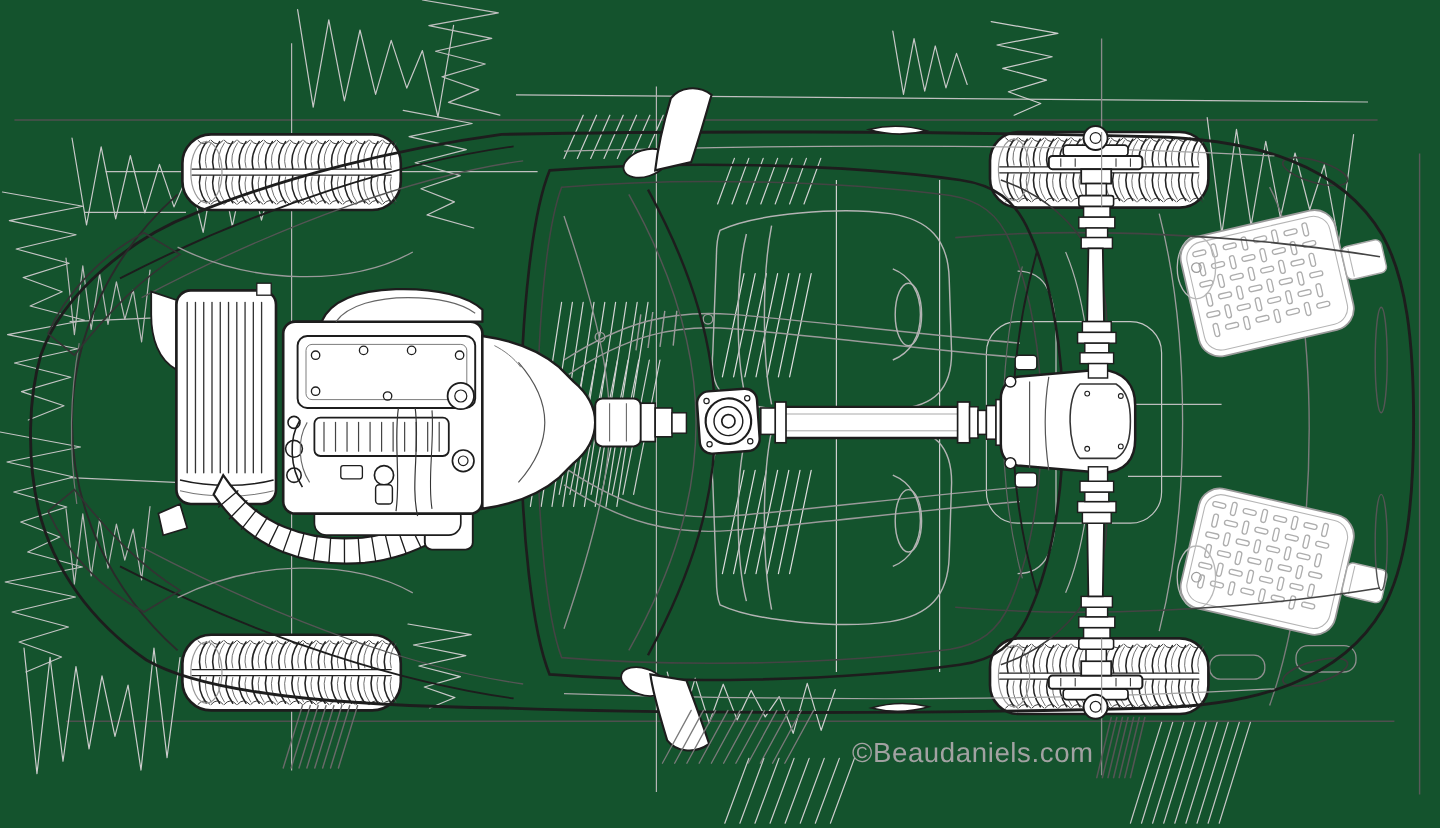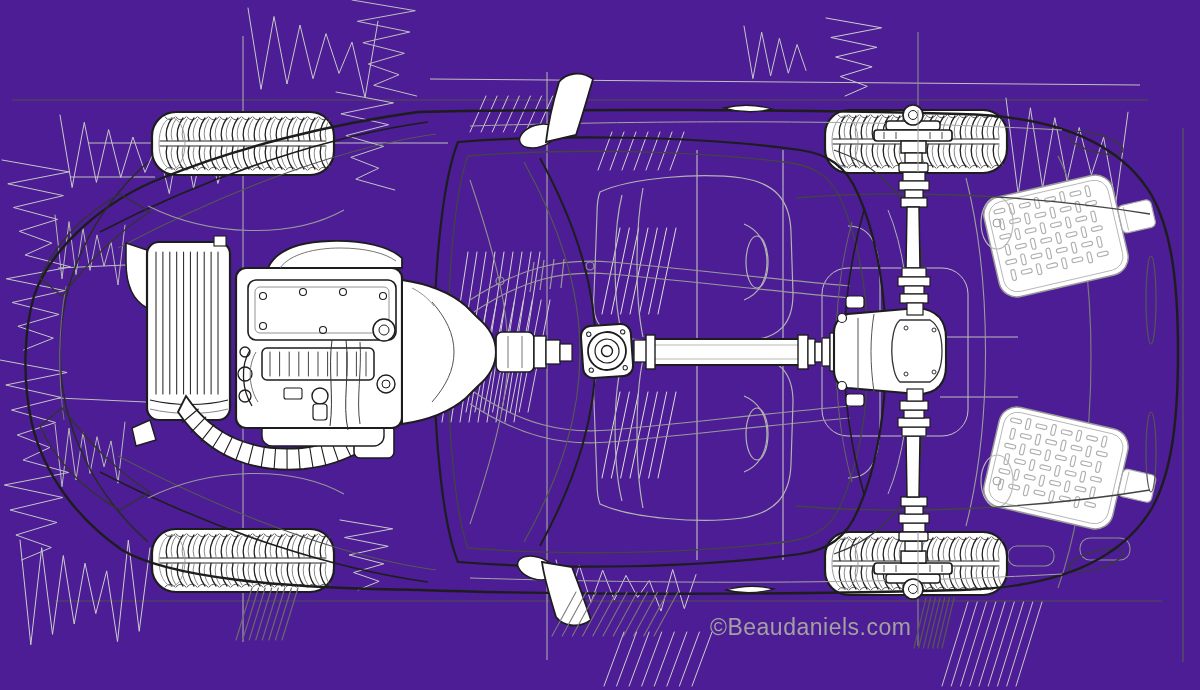--- a/index.html
+++ b/index.html
@@ -1,16 +1,16 @@
 <!DOCTYPE html>
 <html><head>
 <meta charset="utf-8">
 <style>
   html,body{margin:0;padding:0;background:#fff;}
-  .stage{position:relative;width:1200px;height:690px;background:#4c1d95;overflow:hidden;
+  .stage{position:relative;width:1200px;height:690px;background:#14532d;overflow:hidden;
          font-family:"Liberation Sans",sans-serif;}
   .stage svg{position:absolute;left:0;top:0;}
   .watermark{position:absolute;left:710px;top:614px;font-size:23px;letter-spacing:.5px;
              color:#a2a2a2;font-family:"Liberation Sans",sans-serif;user-select:none;}
 </style>
 </head>
 <body>
 
 <div class="stage">
 <svg width="1200" height="690" viewBox="0 0 1200 690">

